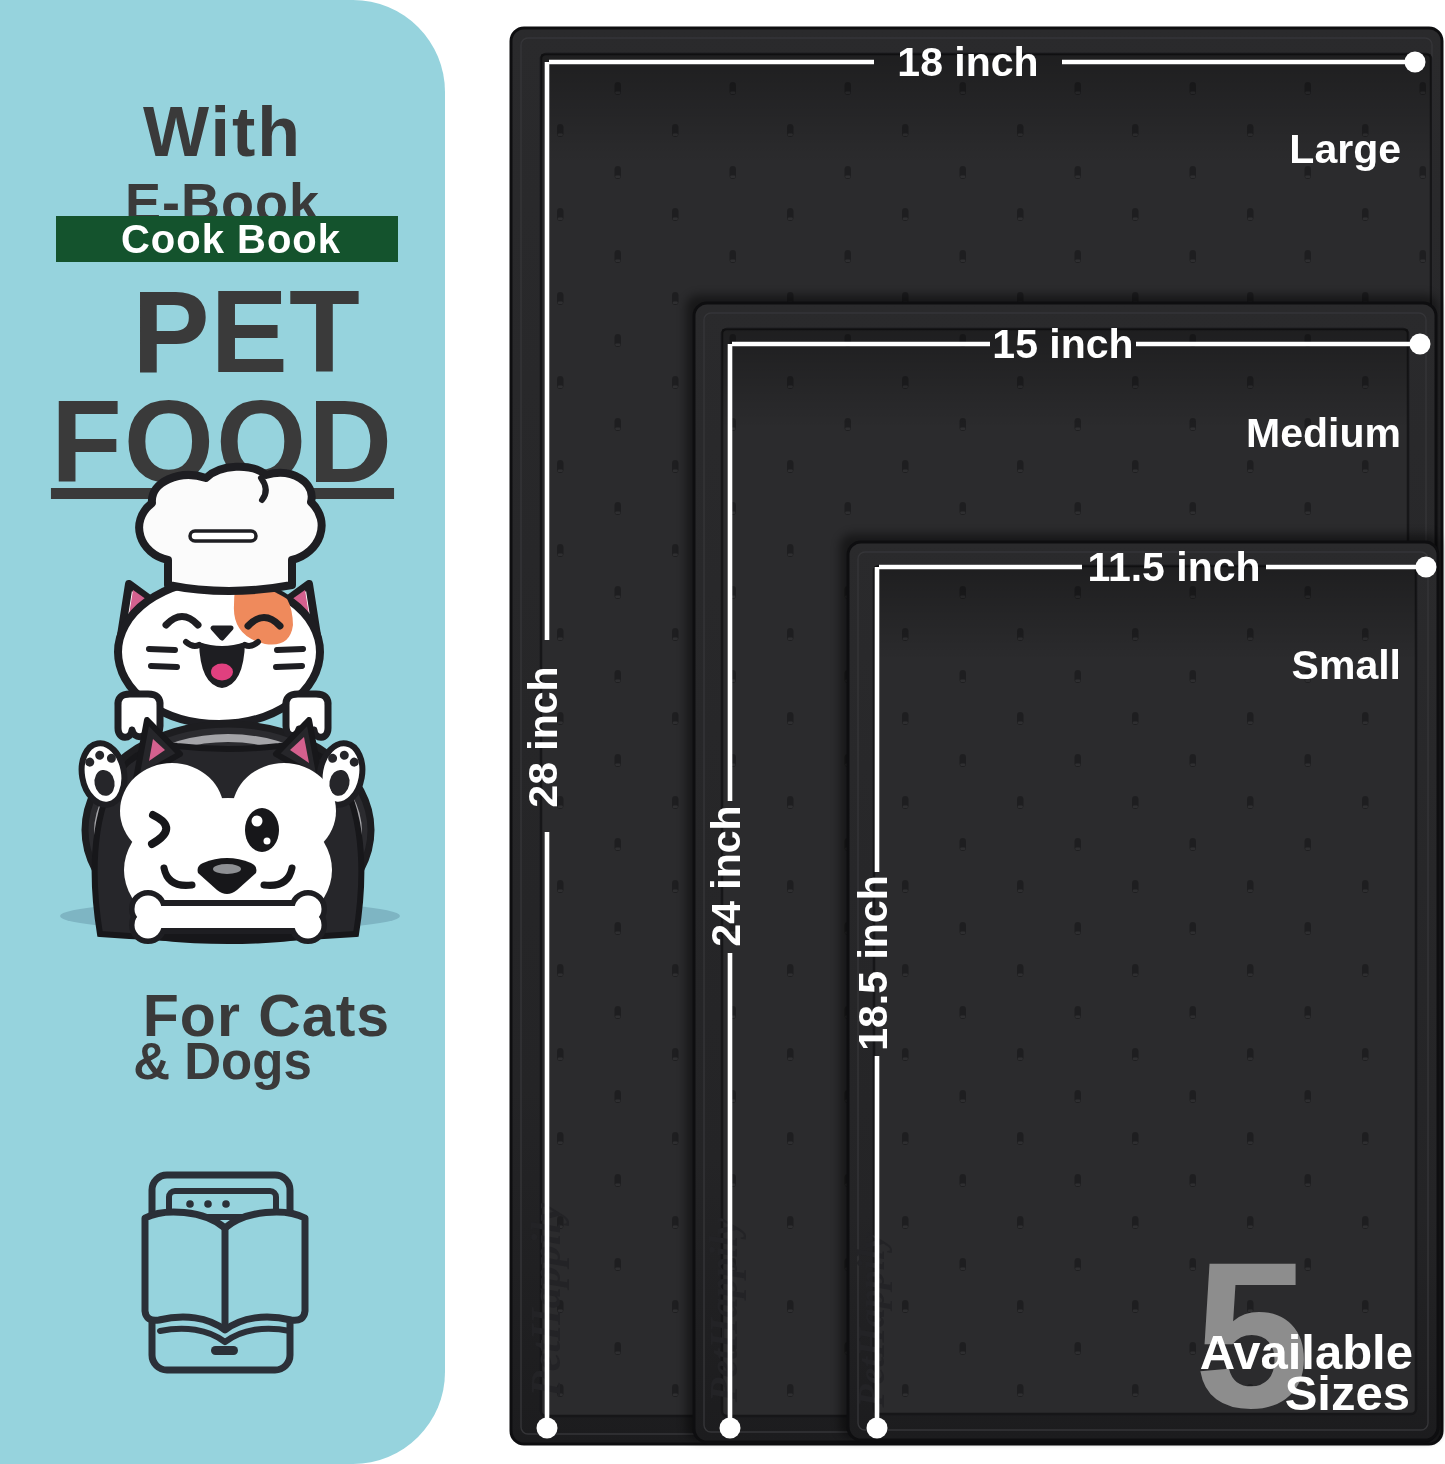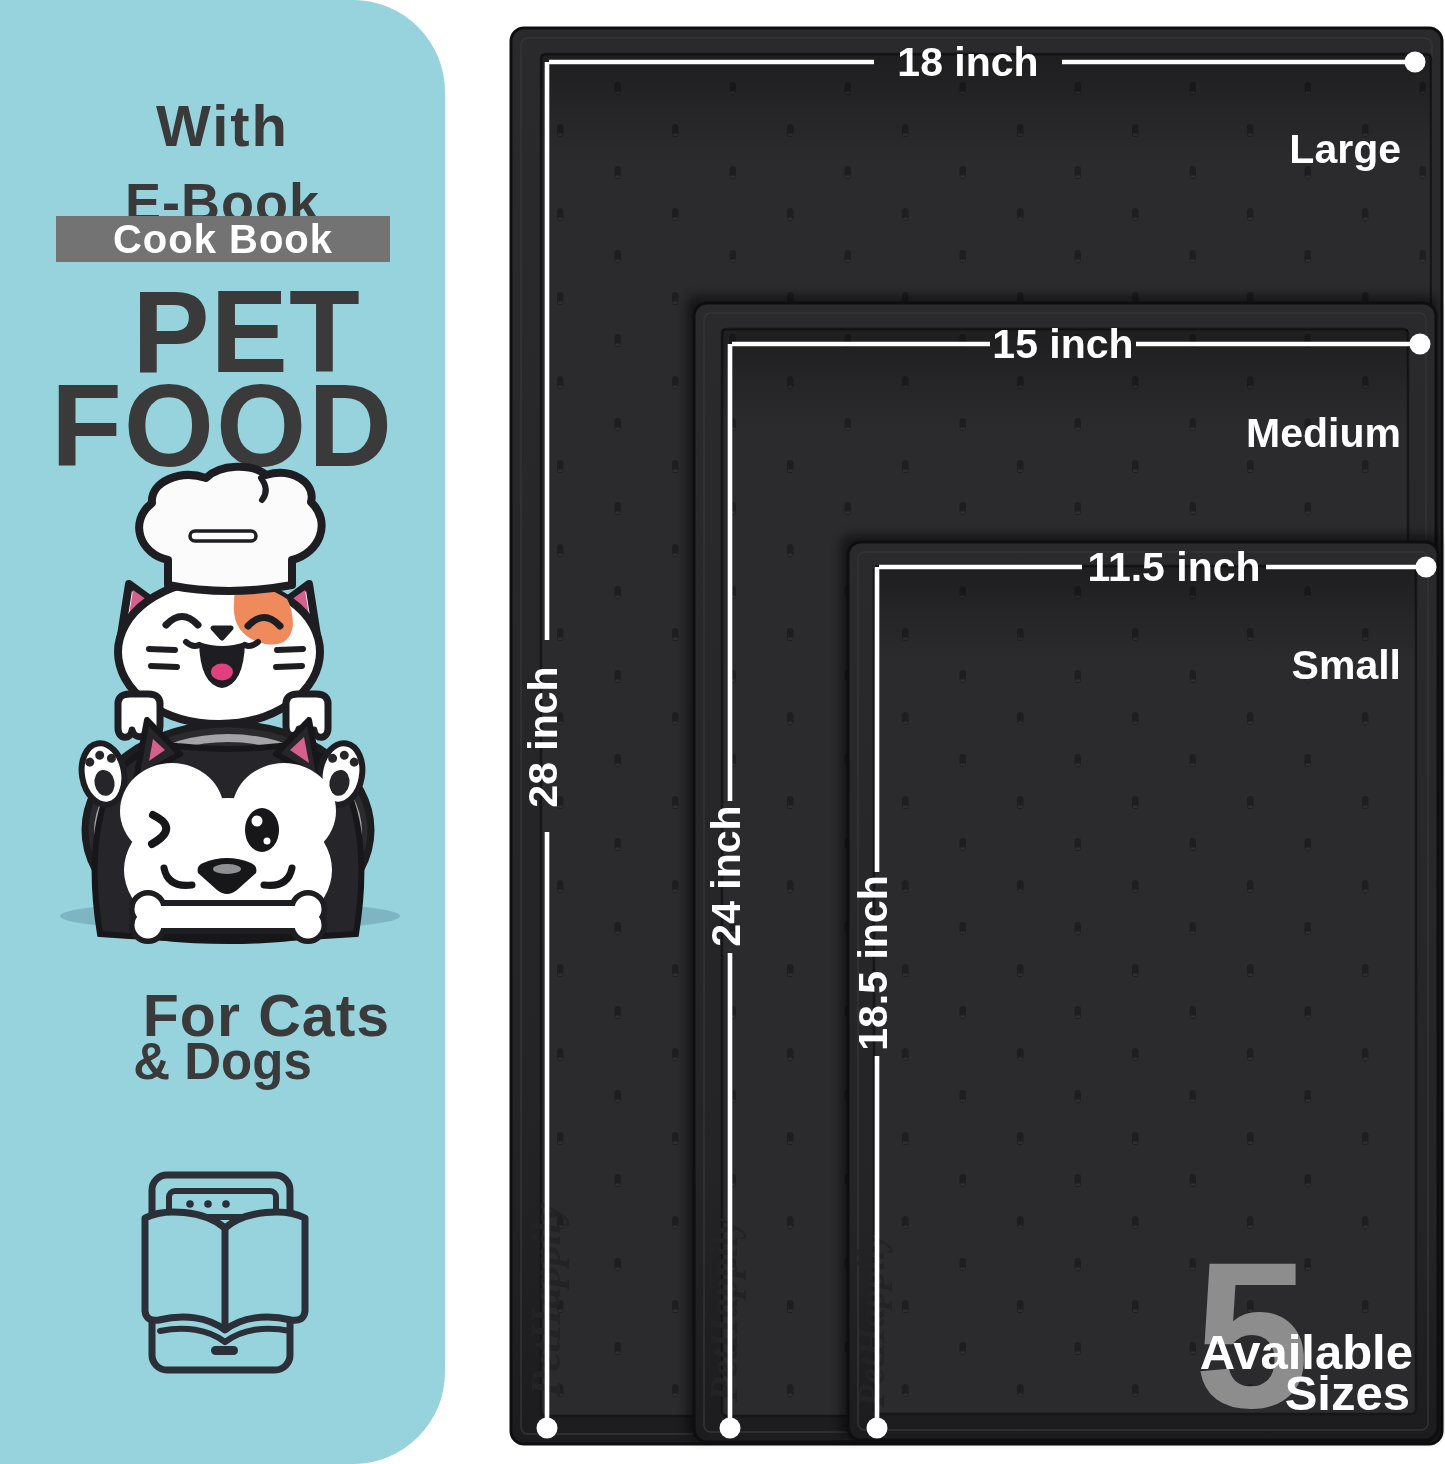--- a/index.html
+++ b/index.html
@@ -1,23 +1,23 @@
 <!DOCTYPE html>
 <html><head>
 <meta charset="utf-8">
 <style>
 html,body{margin:0;padding:0;background:#ffffff;}
 body{width:1445px;height:1464px;position:relative;overflow:hidden;font-family:"Liberation Sans",sans-serif;}
 .panel{position:absolute;left:0;top:0;width:445px;height:1464px;background:#96d3dd;border-radius:0 92px 92px 0;}
 .ptxt{position:absolute;width:445px;text-align:center;color:#3a3a3a;font-weight:bold;line-height:1;}
-#t-with{top:97px;font-size:58px;letter-spacing:2px;}
+#t-with{top:97px;font-size:70px;letter-spacing:2px;}
 #t-ebook{top:147px;font-size:54px;letter-spacing:1px;margin-top:28px;}
-#bar{position:absolute;left:56px;top:216px;width:334px;height:46px;background:#737373;color:#ffffff;font-weight:bold;font-size:40px;text-align:center;line-height:47px;letter-spacing:1px;}
+#bar{position:absolute;left:56px;top:216px;width:334px;height:46px;background:#14532d;color:#ffffff;font-weight:bold;font-size:40px;text-align:center;line-height:47px;letter-spacing:1px;padding-left:8px;}
 #t-pet{top:274px;font-size:116px;letter-spacing:1px;padding-left:24px;}
-#t-food{top:368px;font-size:116px;letter-spacing:2px;}
+#t-food{top:384px;font-size:116px;letter-spacing:2px;text-decoration:underline;}
 #t-cats{top:987px;font-size:59px;letter-spacing:1px;padding-left:44px;}
 #t-dogs{top:1036px;font-size:51px;letter-spacing:0px;}
 </style>
 </head>
 <body>
 
 <div class="panel"></div>
 
 <div class="ptxt" id="t-with">With</div>
 

